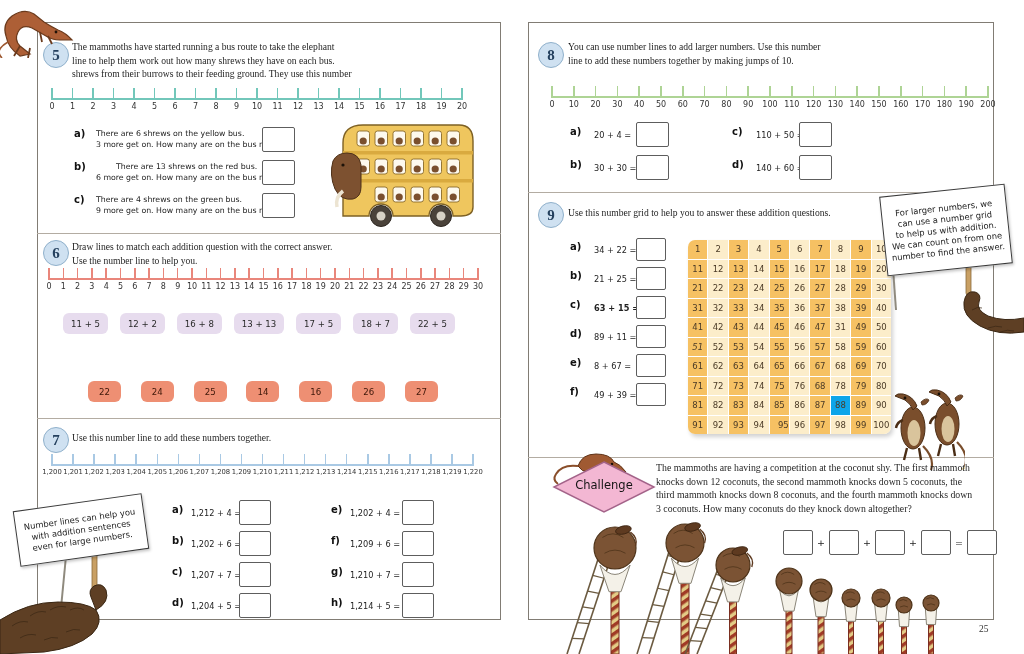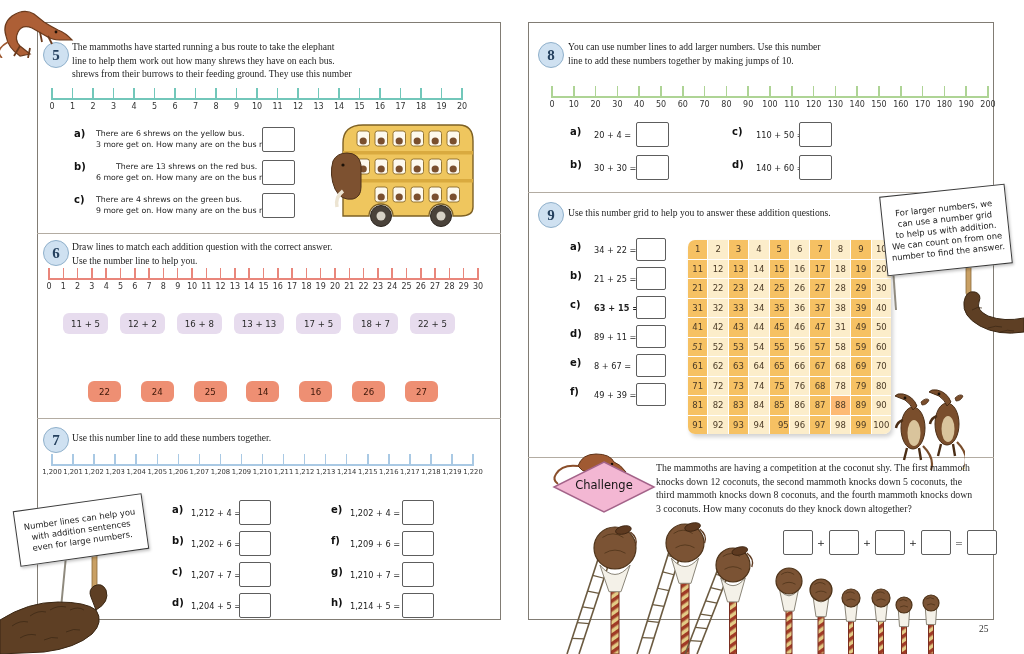--- a/index.html
+++ b/index.html
@@ -500,21 +500,21 @@
       <div class="gcell" style="background: rgb(252, 237, 202);">78</div>
       <div class="gcell" style="background: rgb(246, 193, 99);">79</div>
       <div class="gcell" style="background: rgb(252, 237, 202);">80</div>
       <div class="gcell" style="background: rgb(246, 193, 99);">81</div>
       <div class="gcell" style="background: rgb(252, 237, 202);">82</div>
       <div class="gcell" style="background: rgb(246, 193, 99);">83</div>
       <div class="gcell" style="background: rgb(252, 237, 202);">84</div>
       <div class="gcell" style="background: rgb(246, 193, 99);">85</div>
       <div class="gcell" style="background: rgb(252, 237, 202);">86</div>
       <div class="gcell" style="background: rgb(246, 193, 99);">87</div>
-      <div class="gcell" style="background: #fdba74;">88</div>
+      <div class="gcell" style="background: #0ea5e9;">88</div>
       <div class="gcell" style="background: rgb(246, 193, 99);">89</div>
       <div class="gcell" style="background: rgb(252, 237, 202);">90</div>
       <div class="gcell" style="background: rgb(246, 193, 99);">91</div>
       <div class="gcell" style="background: rgb(252, 237, 202);">92</div>
       <div class="gcell" style="background: rgb(246, 193, 99);">93</div>
       <div class="gcell" style="background: rgb(252, 237, 202);">94</div>
       <div class="gcell" style="background: rgb(246, 193, 99); padding-left: 8px;">95</div>
       <div class="gcell" style="background: rgb(252, 237, 202);">96</div>
       <div class="gcell" style="background: rgb(246, 193, 99);">97</div>
       <div class="gcell" style="background: rgb(252, 237, 202);">98</div>

